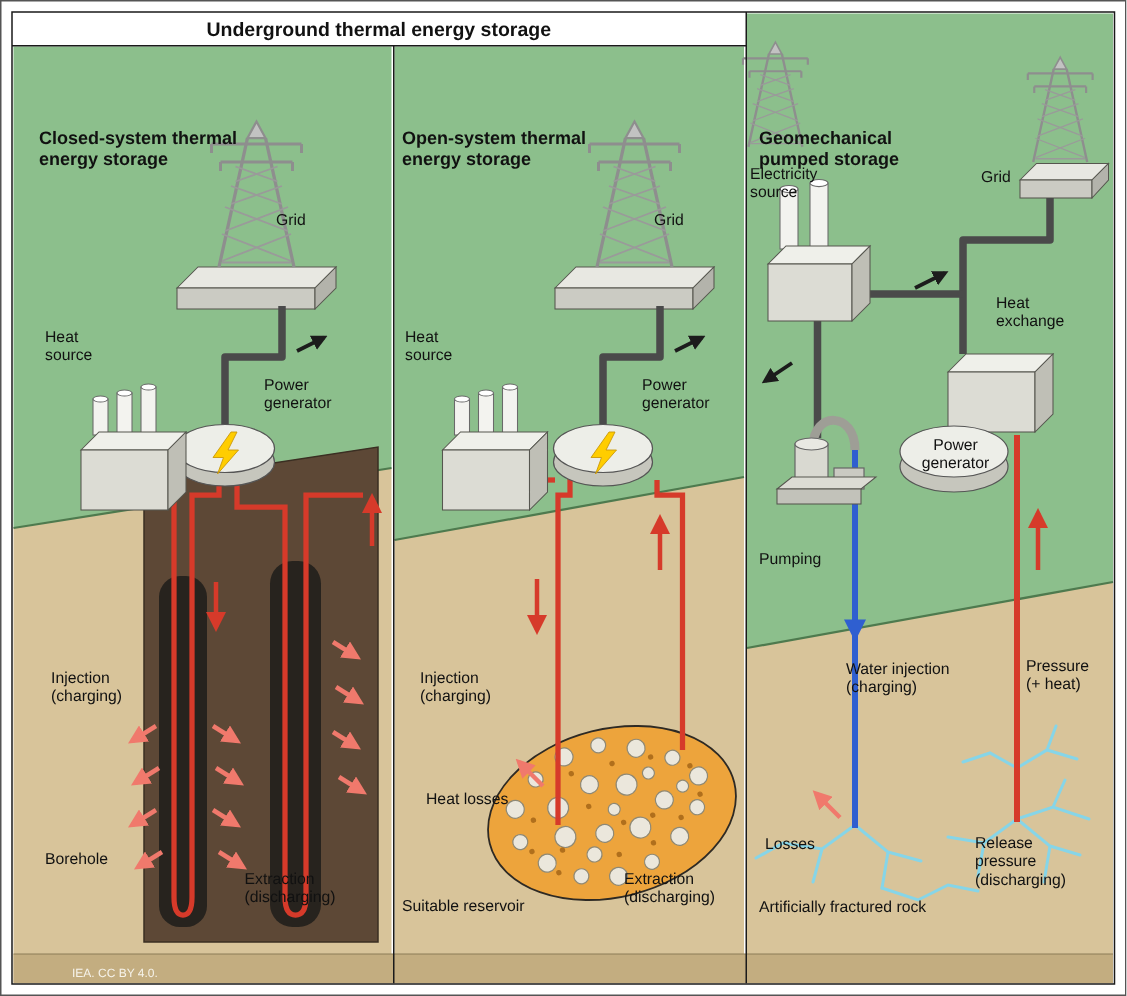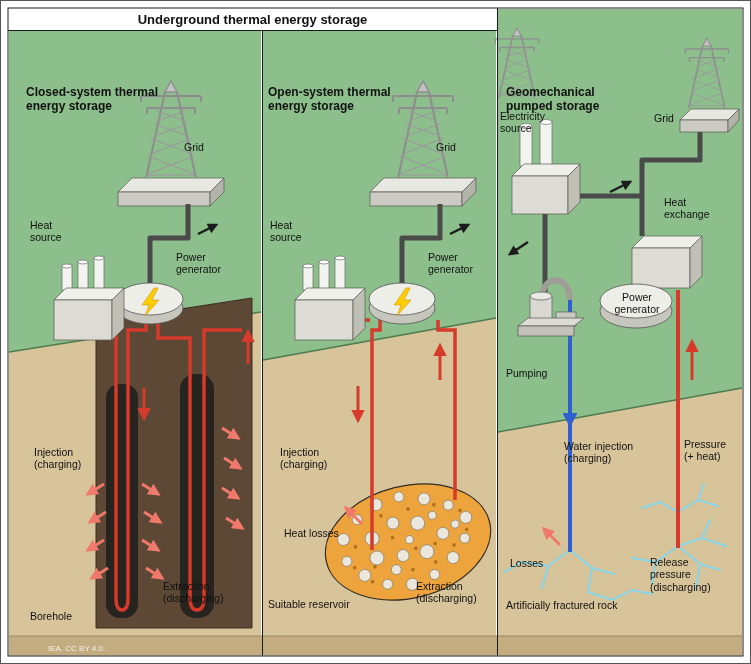--- a/index.html
+++ b/index.html
@@ -287,21 +287,21 @@
 energy storage</div>
 <div class="lbl" style="left:184px;top:141px;">Grid</div>
 <div class="lbl" style="left:30px;top:219px;">Heat
 source</div>
 <div class="lbl" style="left:176px;top:251px;">Power
 generator</div>
 <div class="lbl" style="left:34px;top:446px;">Injection
 (charging)</div>
 <div class="lbl" style="left:163px;top:580px;">Extraction
 (discharging)</div>
-<div class="lbl" style="left:30px;top:610px;">Borehole</div>
+<div class="lbl" style="left:30px;top:567px;">Borehole</div>
 
 <div class="lbl hd" style="left:268px;top:44px;">Open-system thermal
 energy storage</div>
 <div class="lbl" style="left:436px;top:141px;">Grid</div>
 <div class="lbl" style="left:270px;top:219px;">Heat
 source</div>
 <div class="lbl" style="left:428px;top:251px;">Power
 generator</div>
 <div class="lbl" style="left:280px;top:446px;">Injection
 (charging)</div>

